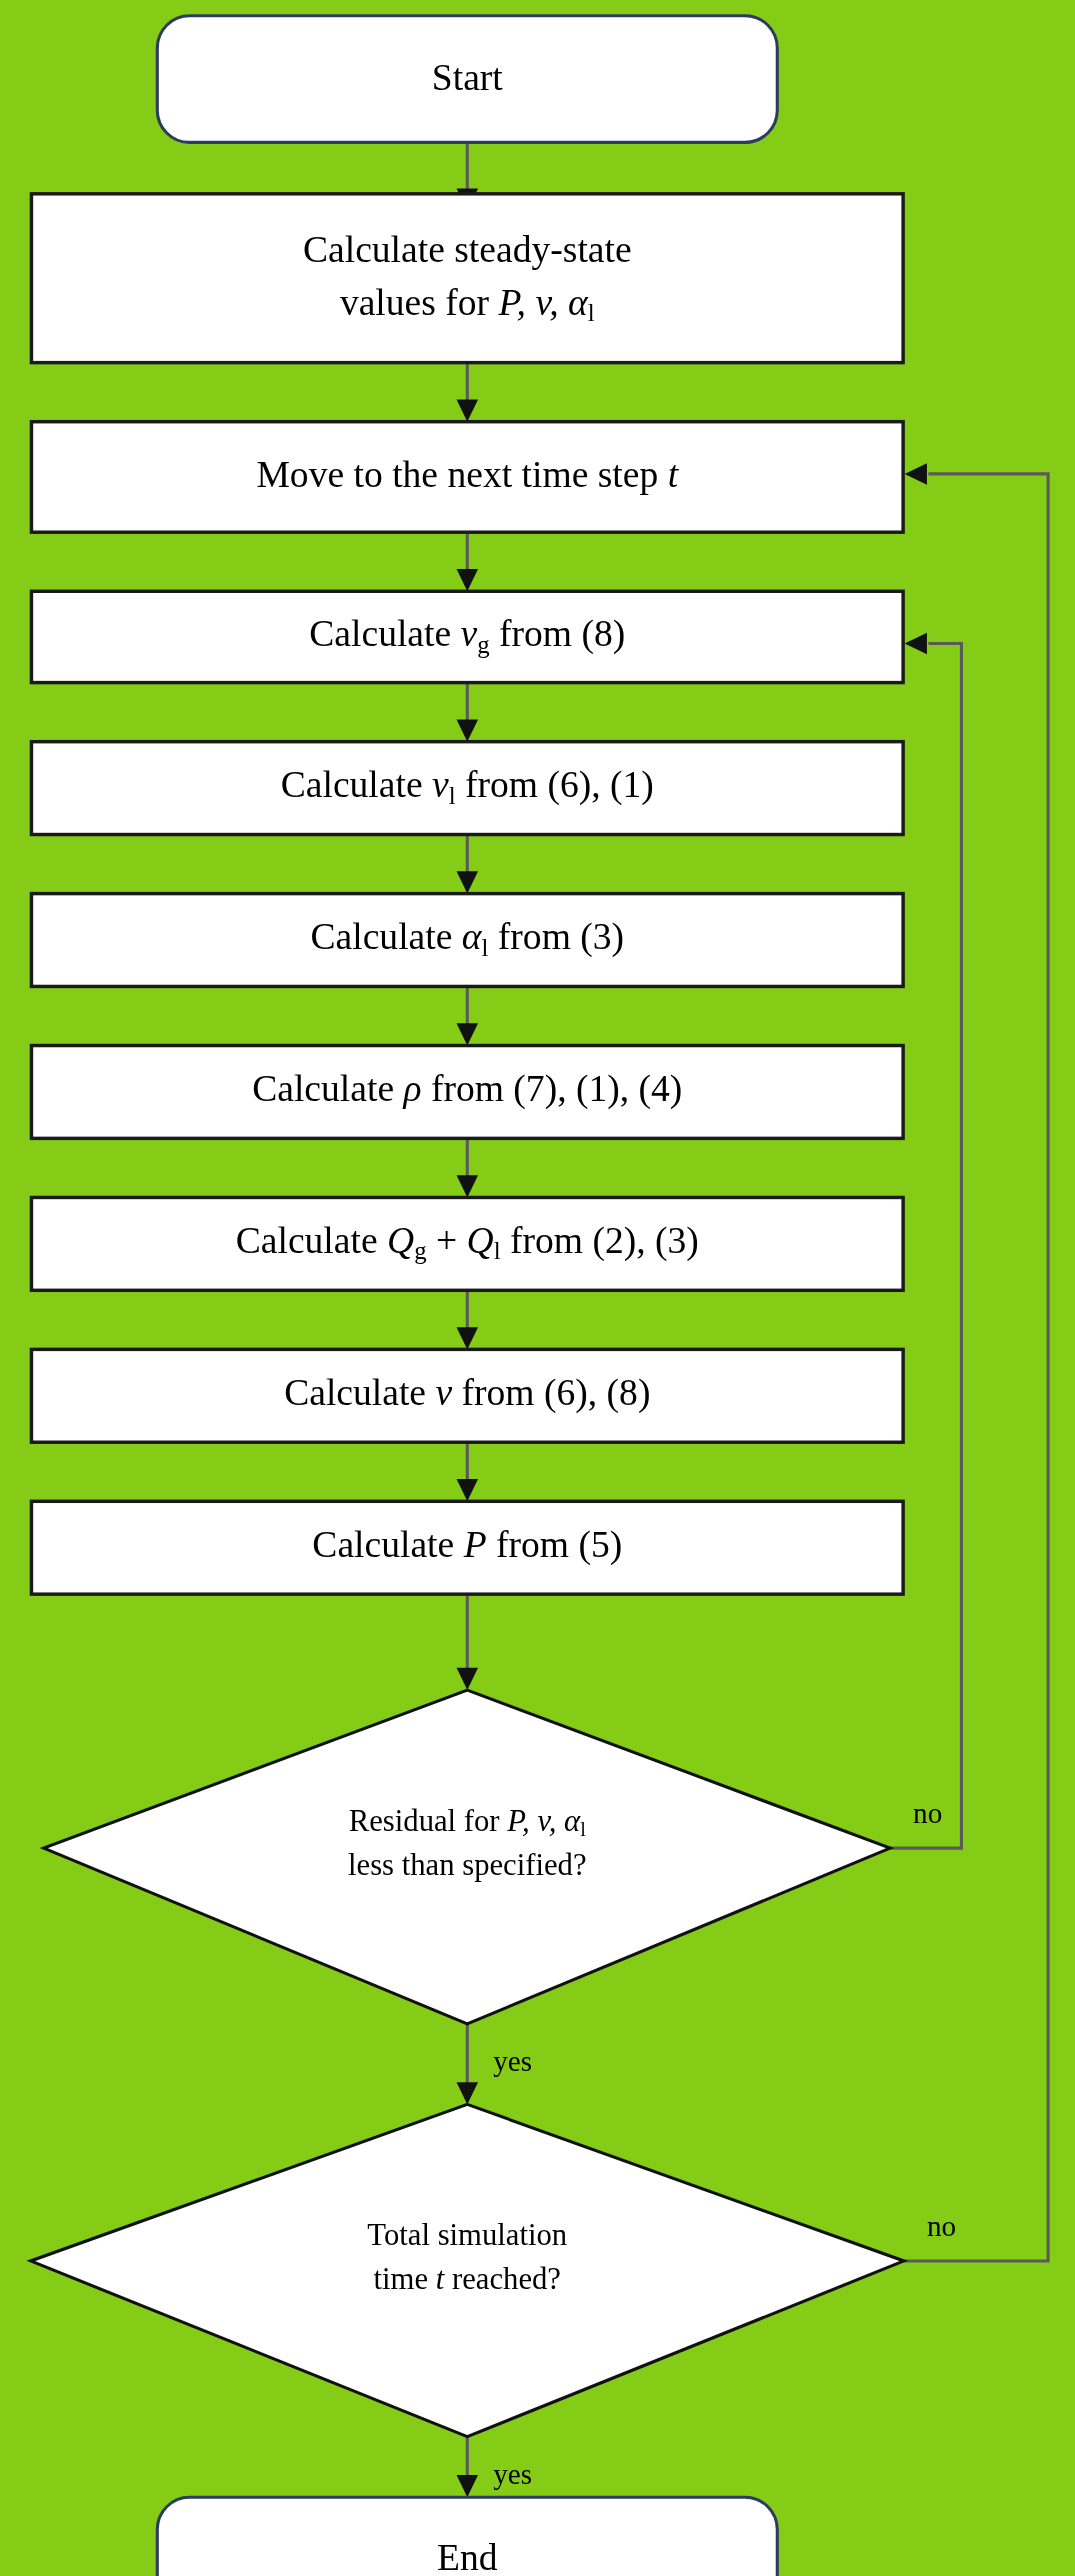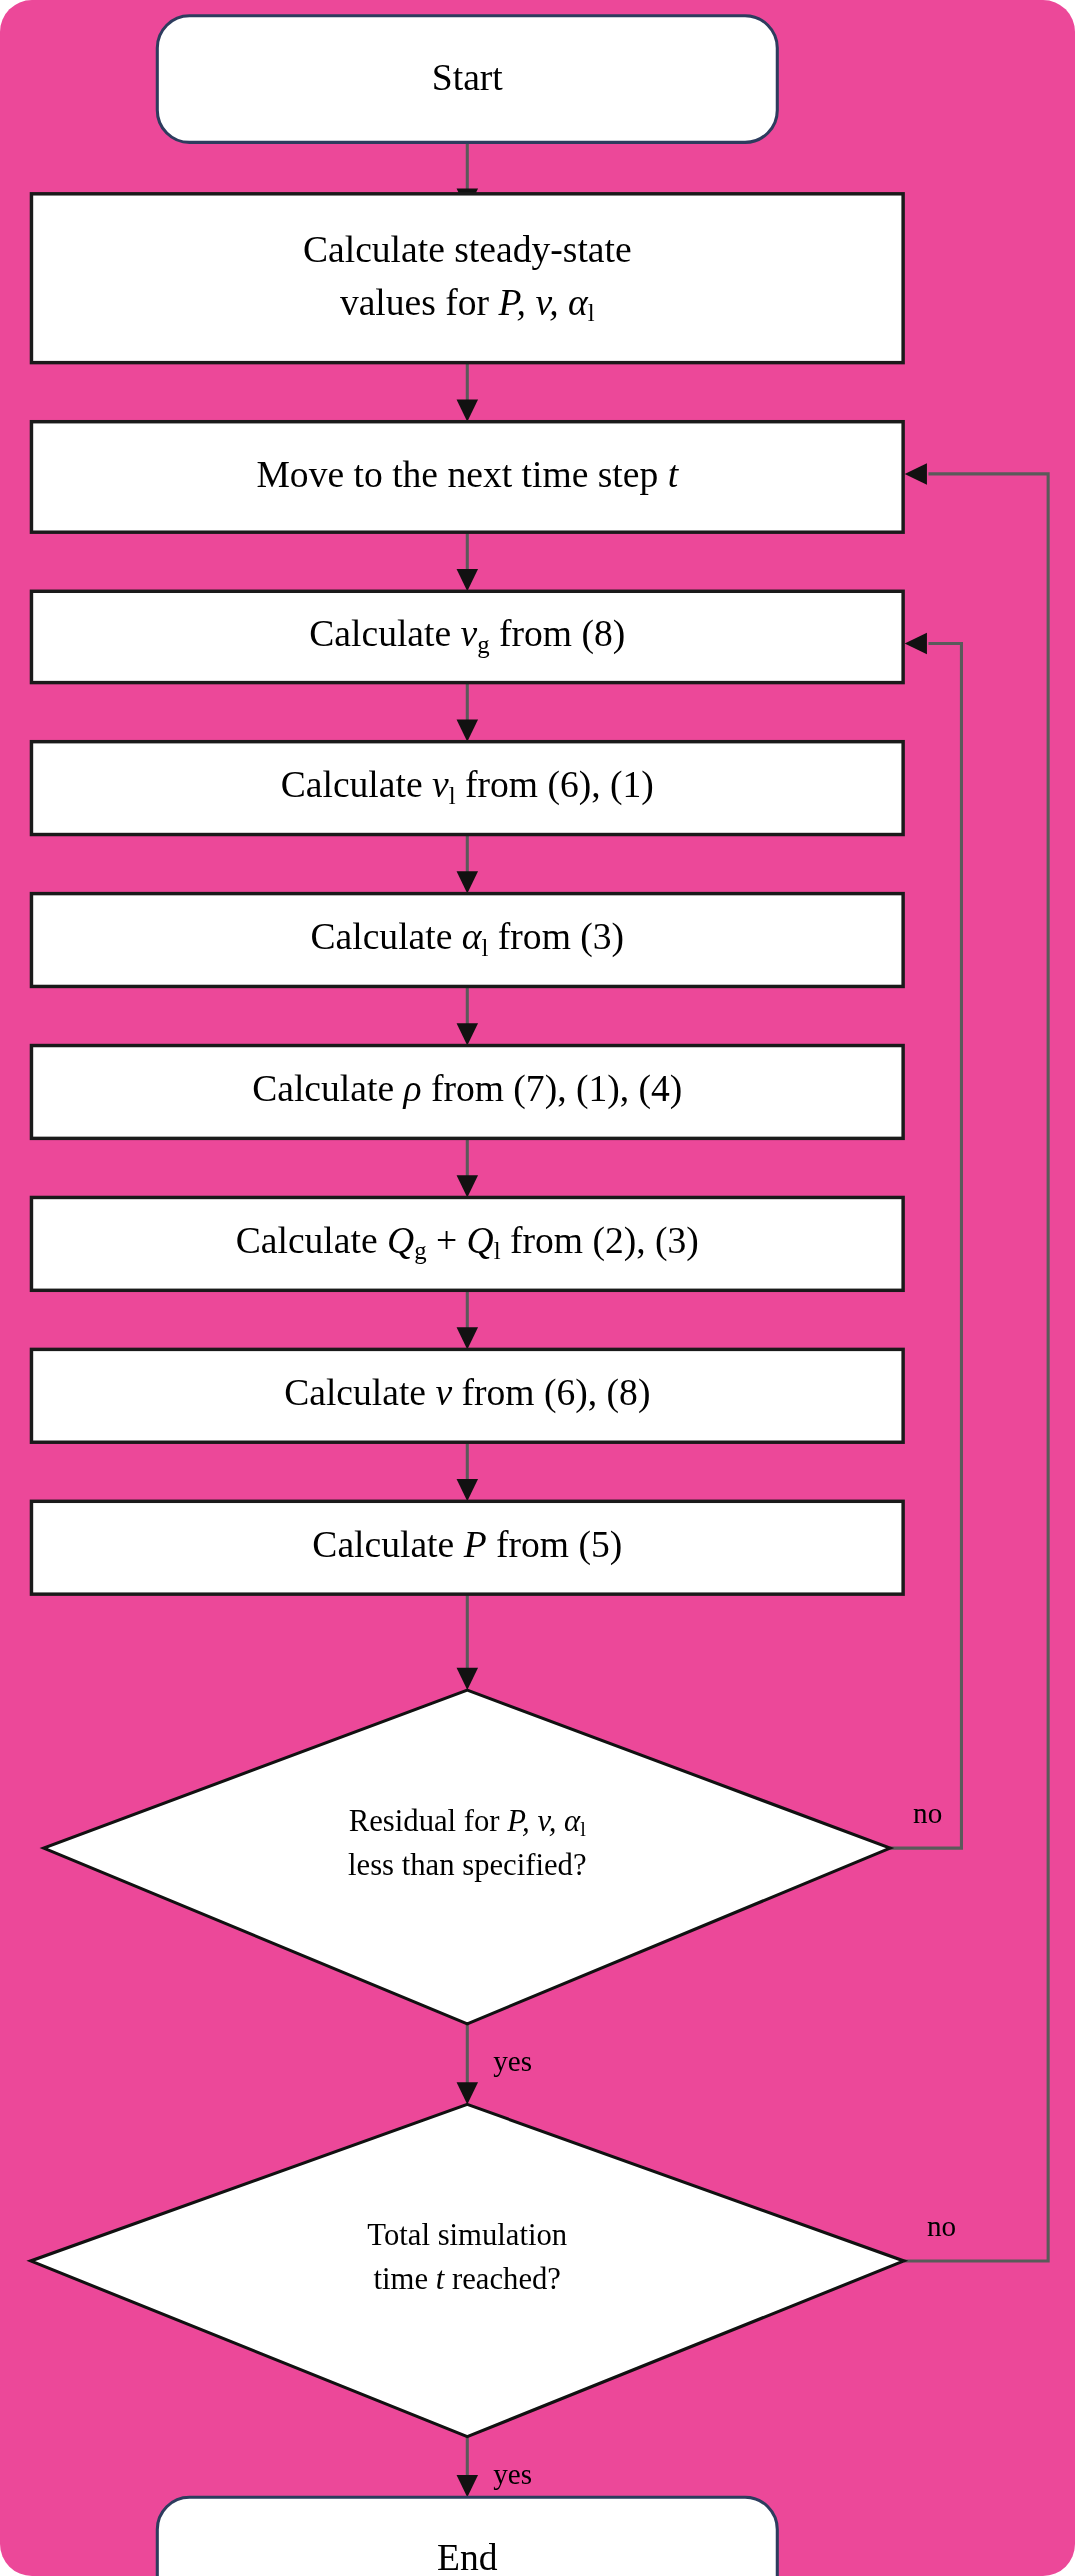--- a/index.html
+++ b/index.html
@@ -10,22 +10,21 @@
   body {
     width: 1075px;
     height: 2576px;
     font-family: "Liberation Serif", "DejaVu Serif", serif;
     overflow: hidden;
   }
   #flowchart-root {
     position: relative;
     width: 1075px;
     height: 2576px;
-    background: #ec4899;
-    border-radius: 32px;
+    background: #84cc16;
   }
   svg#flow-svg {
     position: absolute;
     left: 0;
     top: 0;
     width: 1075px;
     height: 2576px;
     display: block;
   }
   

